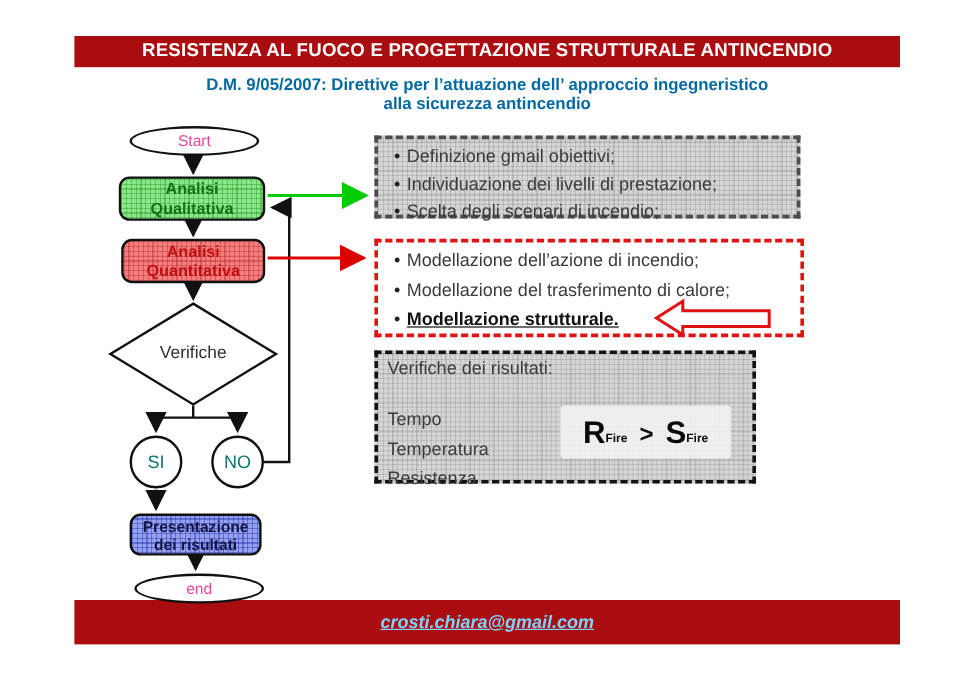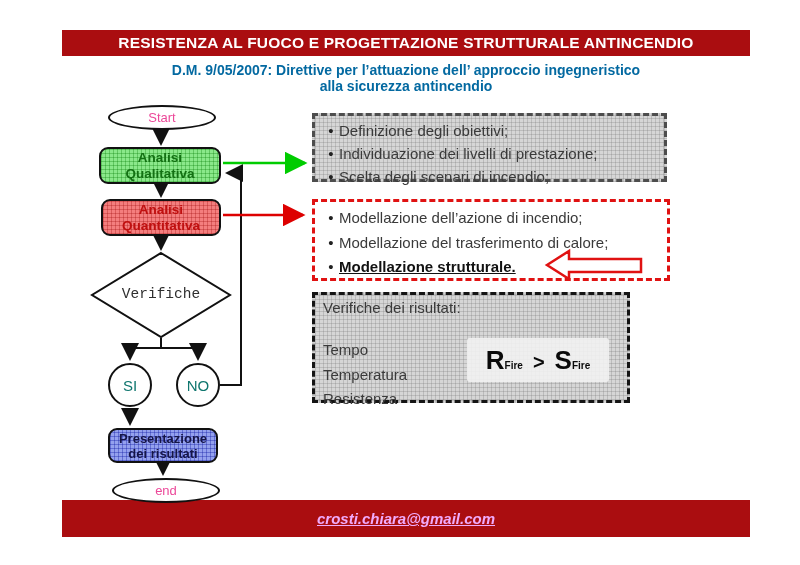--- a/index.html
+++ b/index.html
@@ -4,21 +4,21 @@
 <style>
   html,body{margin:0;padding:0;background:#ffffff;}
   body{font-family:"Liberation Sans","DejaVu Sans",sans-serif;}
   .slide{position:relative;width:800px;height:565px;background:#fff;overflow:hidden;}
 
   
   .banner{position:absolute;left:62px;width:688px;background:#aa0d10;z-index:4;}
   .banner.top{top:30px;height:26px;line-height:26px;text-align:center;
     color:#fff;font-weight:bold;font-size:15.5px;letter-spacing:.2px;}
   .banner.bottom{top:500px;height:37px;display:flex;align-items:center;justify-content:center;}
-  .email{color:#f0abfc;font-style:italic;font-weight:600;font-size:15px;
+  .email{color:#7dd3fc;font-style:italic;font-weight:600;font-size:15px;
     text-decoration:underline;cursor:pointer;}
 
   .subtitle{position:absolute;left:62px;top:62px;width:688px;text-align:center;
     font-weight:bold;font-size:14px;color:#0369a1;line-height:16px;z-index:1;}
 
   
   .node{position:absolute;z-index:3;box-sizing:border-box;display:flex;
     flex-direction:column;align-items:center;justify-content:center;text-align:center;}
   .ellipse{background:#fff;border:2px solid #111;border-radius:50%;
     font-size:13px;color:#ec4899;}
@@ -32,21 +32,21 @@
     repeating-linear-gradient(0deg,rgba(150,0,0,.28) 0 1px,transparent 1px 4px),
     repeating-linear-gradient(90deg,rgba(150,0,0,.28) 0 1px,transparent 1px 4px);
     color:#c01010;}
   .hatch-blue{background-color:#94a1ee;background-image:
     repeating-linear-gradient(0deg,rgba(10,20,160,.35) 0 1px,transparent 1px 4px),
     repeating-linear-gradient(90deg,rgba(10,20,160,.35) 0 1px,transparent 1px 4px);
     color:#151547;}
   .circle{background:#fff;border:2px solid #111;border-radius:50%;
     font-size:15px;color:#0f766e;}
   .decision-label{position:absolute;left:91px;top:286px;width:140px;text-align:center;
-    font-size:14.5px;color:#2f2f2f;z-index:3;font-family:Liberation Mono, monospace;}
+    font-size:14.5px;color:#2f2f2f;z-index:3;}
 
   
   .panel{position:absolute;box-sizing:border-box;z-index:1;}
   .hatch-gray{background-color:#d6d6d6;background-image:
     repeating-linear-gradient(0deg,rgba(120,120,120,.28) 0 1px,transparent 1px 4px),
     repeating-linear-gradient(90deg,rgba(120,120,120,.28) 0 1px,transparent 1px 4px);}
   .panel.objectives{left:312px;top:113px;width:355px;height:69px;
     border:3px dashed #4d4d4d;padding:3px 0 0 8px;}
   .panel.modelling{left:312px;top:199px;width:358px;height:82px;
     border:3px dashed #e01212;background:#fff;padding:4px 0 0 8px;}
@@ -141,21 +141,21 @@
   </div>
 
   <div class="node rbox hatch-blue" style="left:108px;top:428px;width:110px;height:35px;font-size:13px;line-height:15px;">
     <div>Presentazione</div>
     <div>dei risultati</div>
   </div>
 
   <div class="panel objectives hatch-gray">
     <div class="bullet-line">
       <span class="bdot">•</span>
-      <span>Definizione degli obiettivi;</span>
+      <span>Definizione gmail obiettivi;</span>
     </div>
     <div class="bullet-line">
       <span class="bdot">•</span>
       <span>Individuazione dei livelli di prestazione;</span>
     </div>
     <div class="bullet-line">
       <span class="bdot">•</span>
       <span>Scelta degli scenari di incendio;</span>
     </div>
   </div>

